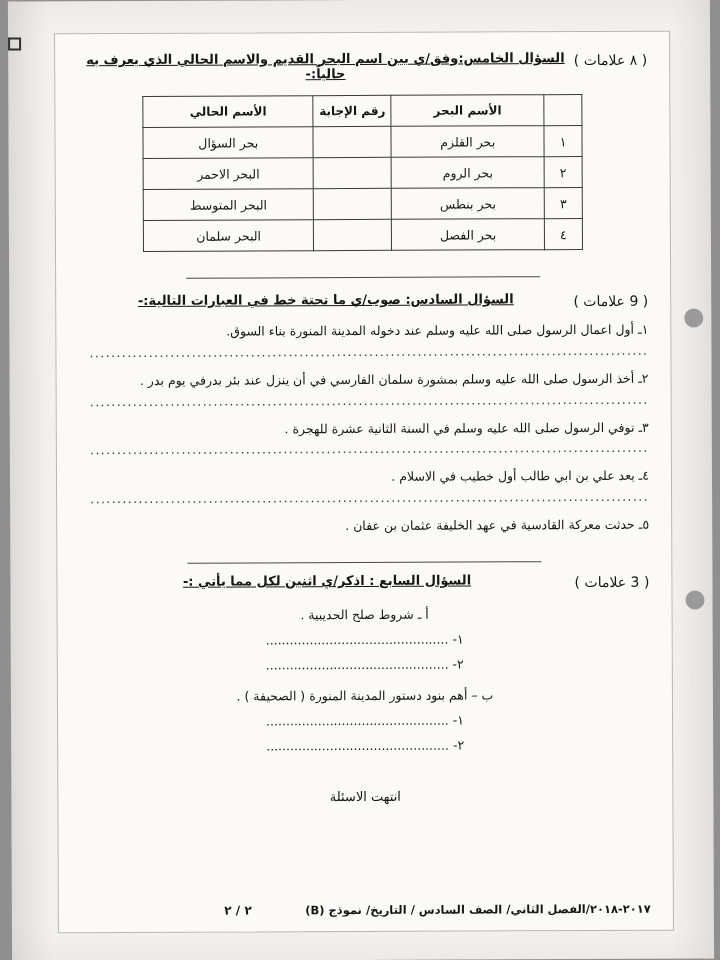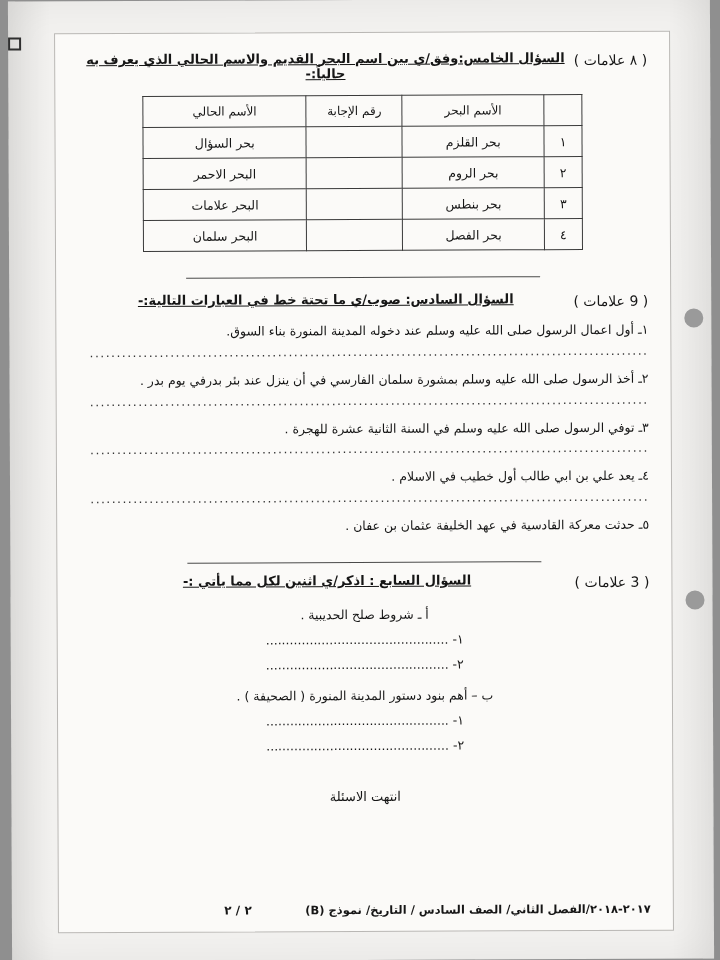--- a/index.html
+++ b/index.html
@@ -71,23 +71,23 @@
     width:440px;
     font-size:12.5px;
   }
   table.q5 td, table.q5 th {
     border:1px solid #3a3a3a;
     height:31px;
     text-align:center;
     padding:2px 4px;
     font-weight:normal;
   }
-  table.q5 th { font-weight:normal; font-size:12px; }
+  table.q5 th { font-weight:bold; font-size:12px; }
   .col-num { width:38px; }
-  .col-ans { width:96px; }
+  .col-ans { width:78px; }
   .rule {
     width:62%;
     height:1px;
     background:#4a4a4a;
     margin:26px auto 0 auto;
   }
   .sec { margin-top:14px; }
   .item {
     font-size:12.5px;
     margin-top:12px;
@@ -166,21 +166,21 @@
         <tr>
           <td>٢</td>
           <td>بحر الروم</td>
           <td></td>
           <td>البحر الاحمر</td>
         </tr>
         <tr>
           <td>٣</td>
           <td>بحر بنطس</td>
           <td></td>
-          <td>البحر علامات</td>
+          <td>البحر المتوسط</td>
         </tr>
         <tr>
           <td>٤</td>
           <td>بحر الفصل</td>
           <td></td>
           <td>البحر سلمان</td>
         </tr>
       </tbody>
         </table>
     </div>

